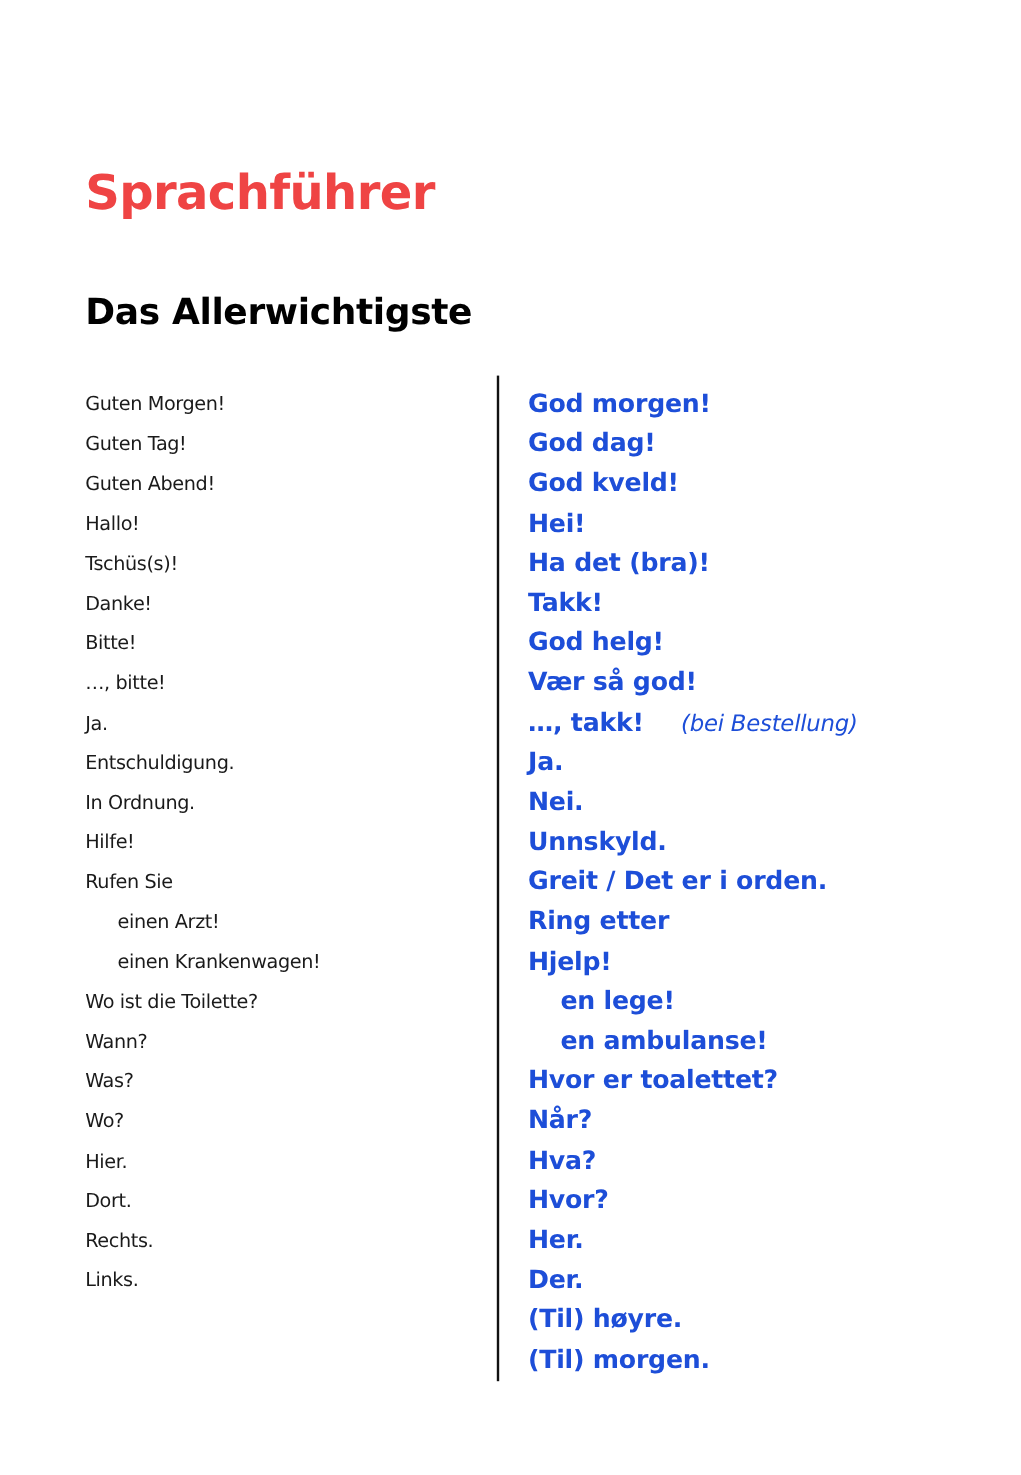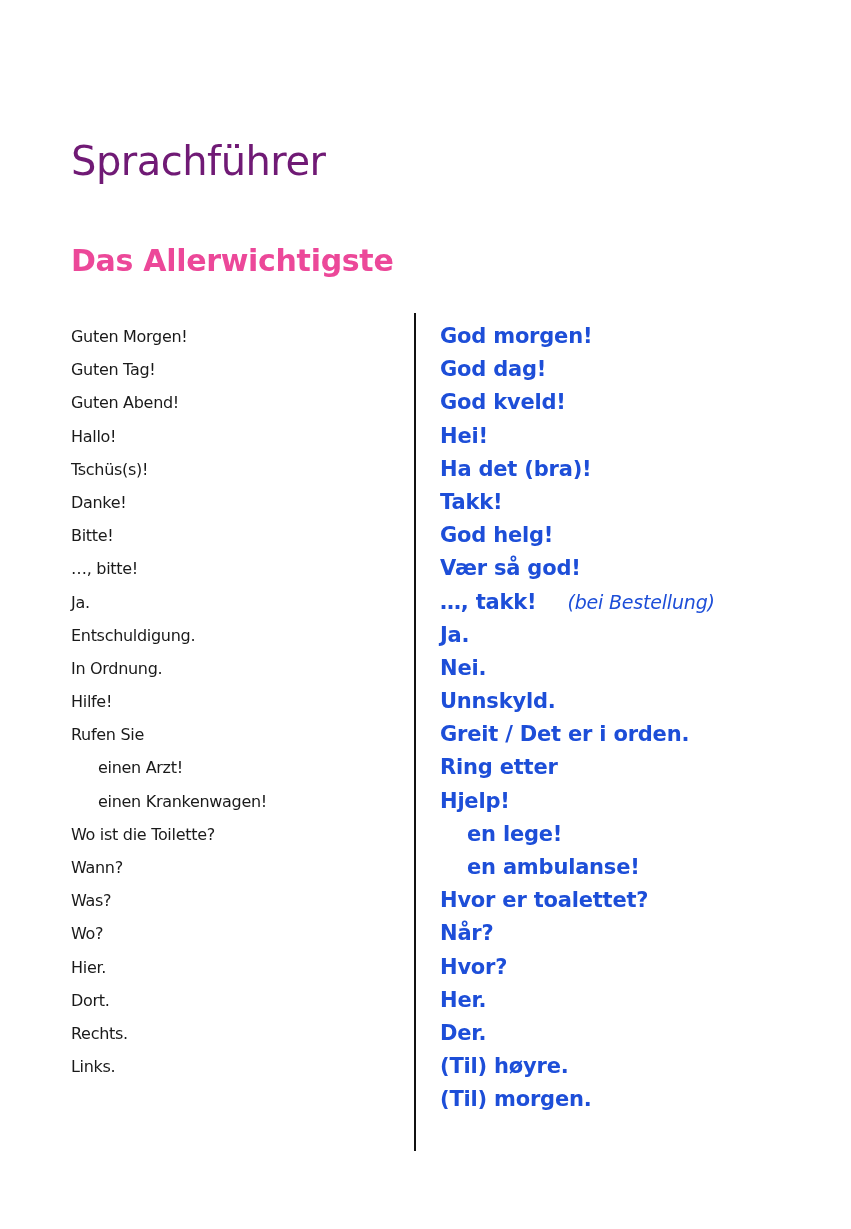--- a/index.html
+++ b/index.html
@@ -1,18 +1,18 @@
 <!DOCTYPE html>
 <html><head>
 <meta charset="utf-8">
 <style>
   html,body{margin:0;padding:0;background:#fff;}
   body{width:851px;height:1229px;position:relative;overflow:hidden;font-family:"DejaVu Sans","Liberation Sans",sans-serif;}
-  .title{position:absolute;left:71px;top:138px;font-size:40px;font-weight:normal;color:#701a75;letter-spacing:-0.5px;margin:0;}
-  .subtitle{position:absolute;left:71px;top:243px;font-size:30px;font-weight:bold;color:#ec4899;letter-spacing:-0.3px;margin:0;}
+  .title{position:absolute;left:71px;top:138px;font-size:40px;font-weight:bold;color:#ef4444;letter-spacing:-0.5px;margin:0;}
+  .subtitle{position:absolute;left:71px;top:243px;font-size:30px;font-weight:bold;color:#000000;letter-spacing:-0.3px;margin:0;}
   .divider{position:absolute;left:414px;top:313px;width:2px;height:838px;background:#111;}
   .col{position:absolute;top:320px;}
   .col-de{left:71px;}
   .col-no{left:440px;}
   .row{height:33.2px;line-height:33.2px;white-space:nowrap;}
   .de{font-size:16px;color:#1a1a1a;letter-spacing:-0.3px;}
   .no{font-size:21px;font-weight:bold;color:#1d4ed8;letter-spacing:-0.2px;}
   .indent{padding-left:27px;}
   .note{font-weight:normal;font-style:italic;font-size:19px;margin-left:24px;}
 </style>
@@ -61,18 +61,19 @@
     <div class="row no"><span>Ja.</span></div>
     <div class="row no"><span>Nei.</span></div>
     <div class="row no"><span>Unnskyld.</span></div>
     <div class="row no"><span>Greit / Det er i orden.</span></div>
     <div class="row no"><span>Ring etter</span></div>
     <div class="row no"><span>Hjelp!</span></div>
     <div class="row no indent"><span>en lege!</span></div>
     <div class="row no indent"><span>en ambulanse!</span></div>
     <div class="row no"><span>Hvor er toalettet?</span></div>
     <div class="row no"><span>Når?</span></div>
+    <div class="row no"><span>Hva?</span></div>
     <div class="row no"><span>Hvor?</span></div>
     <div class="row no"><span>Her.</span></div>
     <div class="row no"><span>Der.</span></div>
     <div class="row no"><span>(Til) høyre.</span></div>
     <div class="row no"><span>(Til) morgen.</span></div>
   </div>
 
 </body></html>

